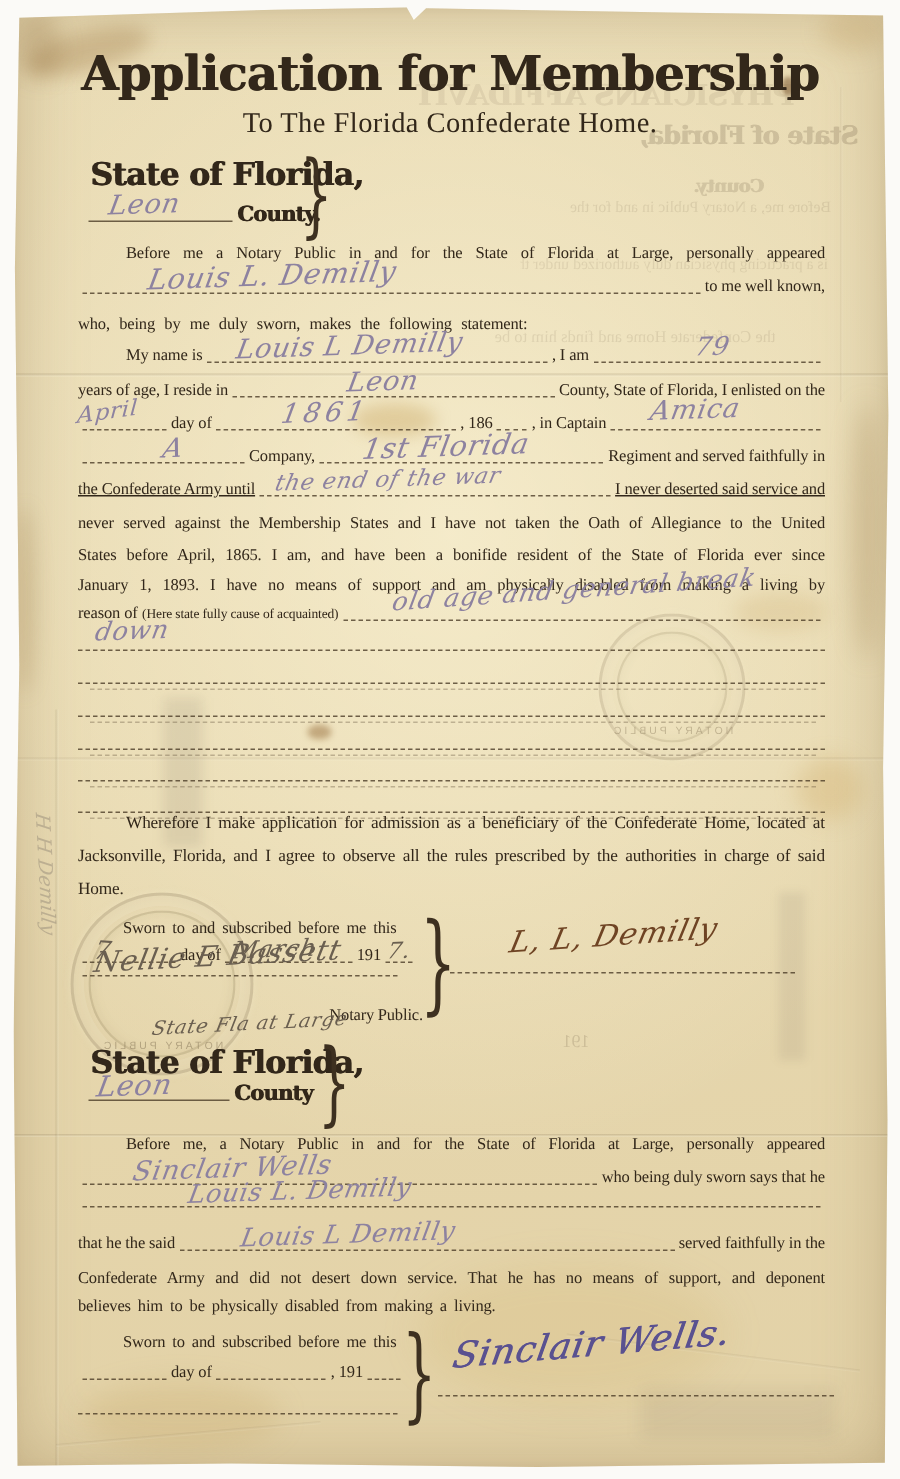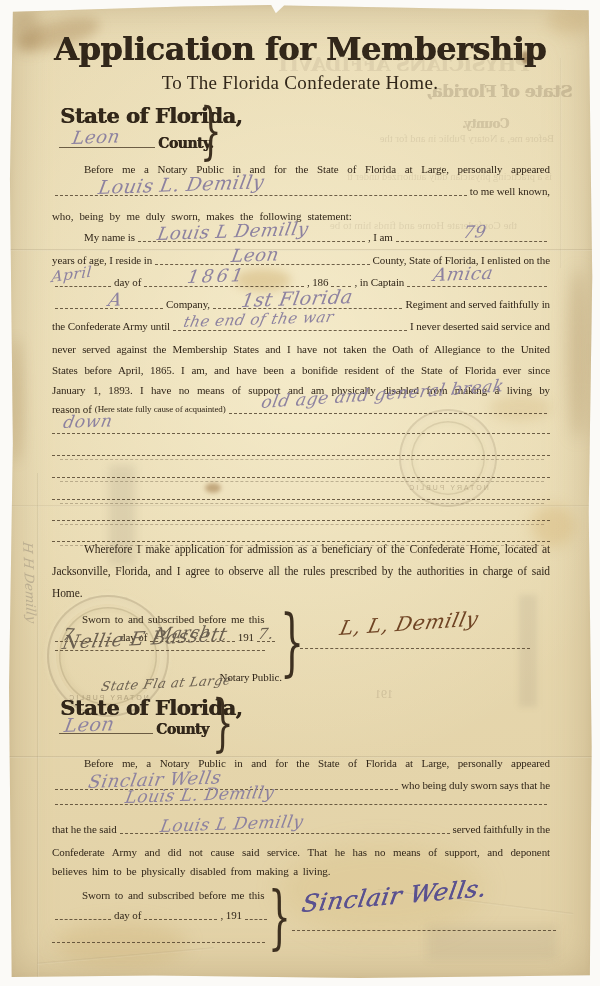--- a/index.html
+++ b/index.html
@@ -170,21 +170,21 @@
     <span class="fill" style="flex:0 0 108px;">
       <span class="hw" style="left:48%;bottom:-1px;font-size:18px;">A</span>
     </span>
     <span class="pt">Company,</span>
     <span class="fill" style="flex:1.8;">
       <span class="hw" style="left:14%;bottom:-2px;font-size:19px;">1st Florida</span>
     </span>
     <span class="pt">Regiment and served faithfully in</span>
   </div>
 
-  <div class="row" style="top:319px;">
+  <div class="row" style="top:319px;text-decoration:underline;">
     <span class="pt">the Confederate Army until</span>
     <span class="fill">
       <span class="hw" style="left:4%;bottom:0px;font-size:15px;transform:skewX(-14deg) rotate(-2deg);">the end of the war</span>
     </span>
     <span class="pt">I never deserted said service and</span>
   </div>
 
   <div class="line just" style="top:342px;">never served against the Membership States and I have not taken the Oath of Allegiance to the United</div>
   <div class="line just" style="top:363px;font-family:Liberation Serif, serif;">States before April, 1865.  I am, and have been a bonifide resident of the State of Florida ever since</div>
   <div class="line just" style="top:383px;">January 1, 1893.  I have no means of support and am physically disabled from making a living by</div>
@@ -259,21 +259,21 @@
       <span class="hw" style="left:14%;bottom:-2px;font-size:17px;">Louis L. Demilly</span>
     </span>
   </div>
   <div class="row" style="top:822px;">
     <span class="pt">that he the said</span>
     <span class="fill">
       <span class="hw" style="left:12%;bottom:-2px;font-size:17px;">Louis L Demilly</span>
     </span>
     <span class="pt">served faithfully in the</span>
   </div>
-  <div class="line just" style="top:845px;">Confederate Army and did not cause said service.  That he has no means of support, and deponent</div>
+  <div class="line just" style="top:845px;">Confederate Army and did not desert down service.  That he has no means of support, and deponent</div>
   <div class="line" style="top:864px;word-spacing:2px;">believes him to be physically disabled from making a living.</div>
 
   <div class="line" style="top:888px;left:82px;right:300px;word-spacing:2px;">Sworn to and subscribed before me this</div>
   <div class="row" style="top:908px;left:52px;right:330px;">
     <span class="fill" style="flex:0 0 56px;"></span>
     <span class="pt">day of</span>
     <span class="fill" style="flex:1;"></span>
     <span class="pt">, 191</span>
     <span class="fill" style="flex:0 0 22px;"></span>
   </div>

